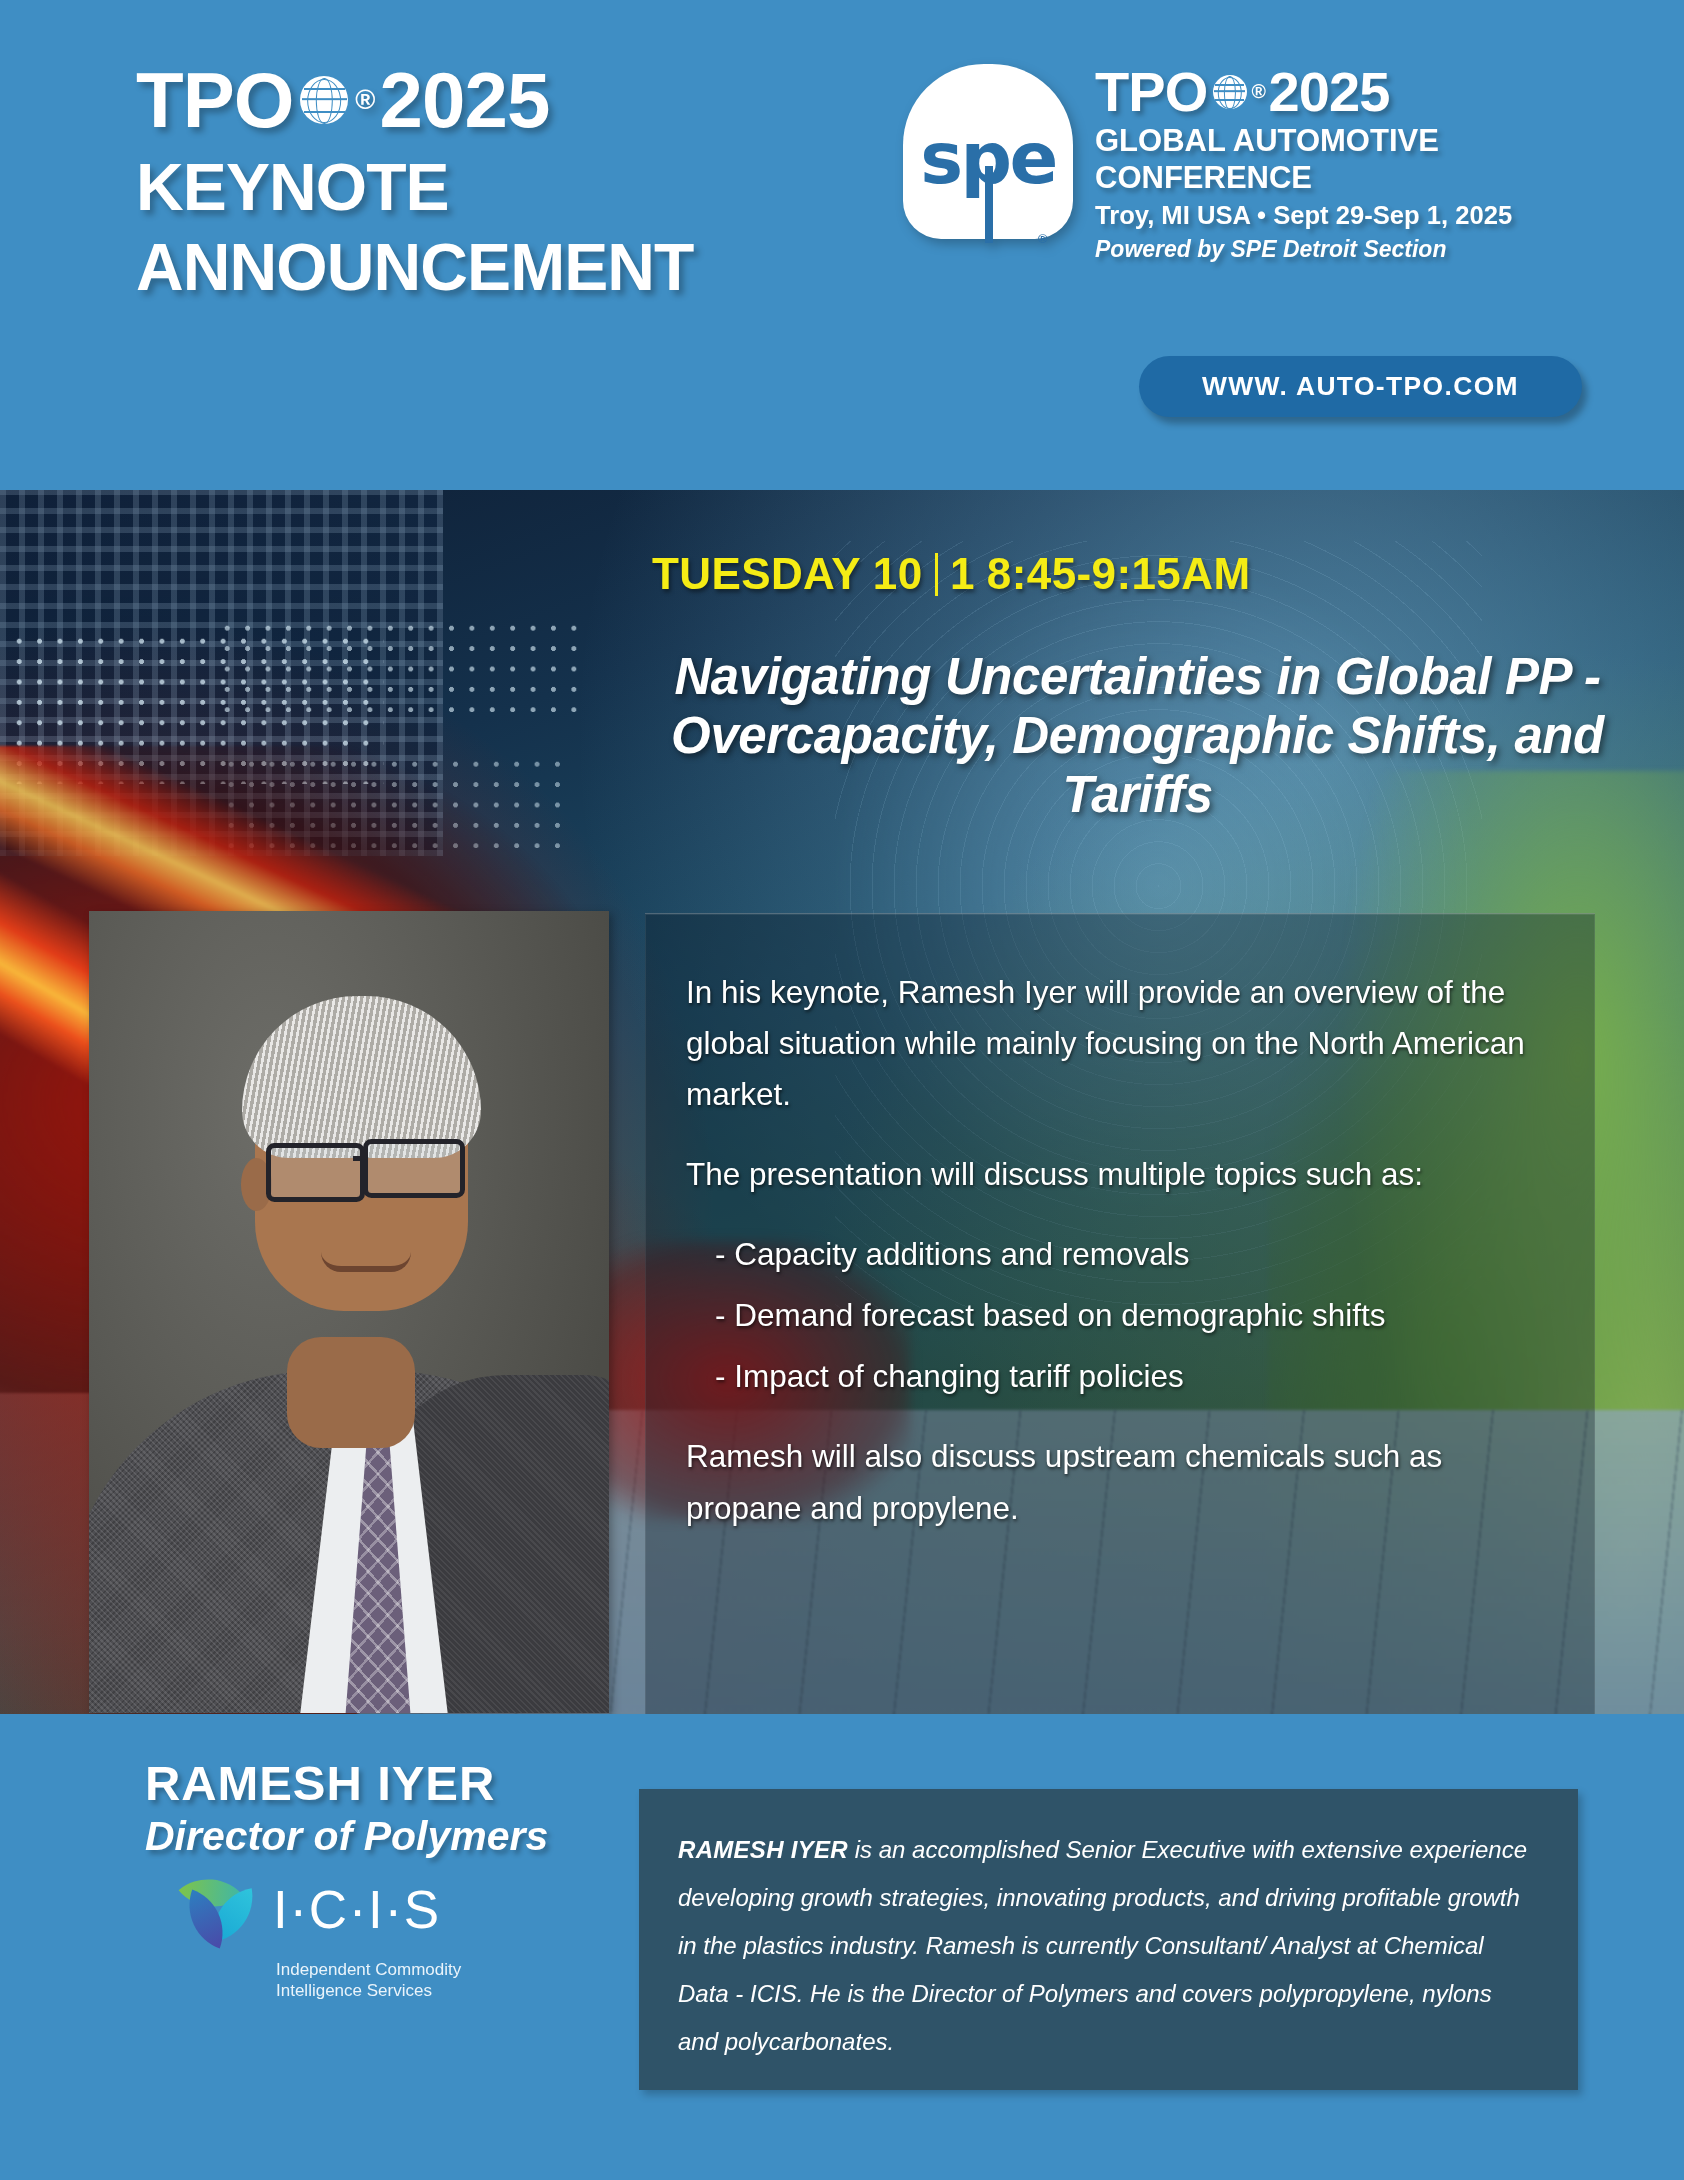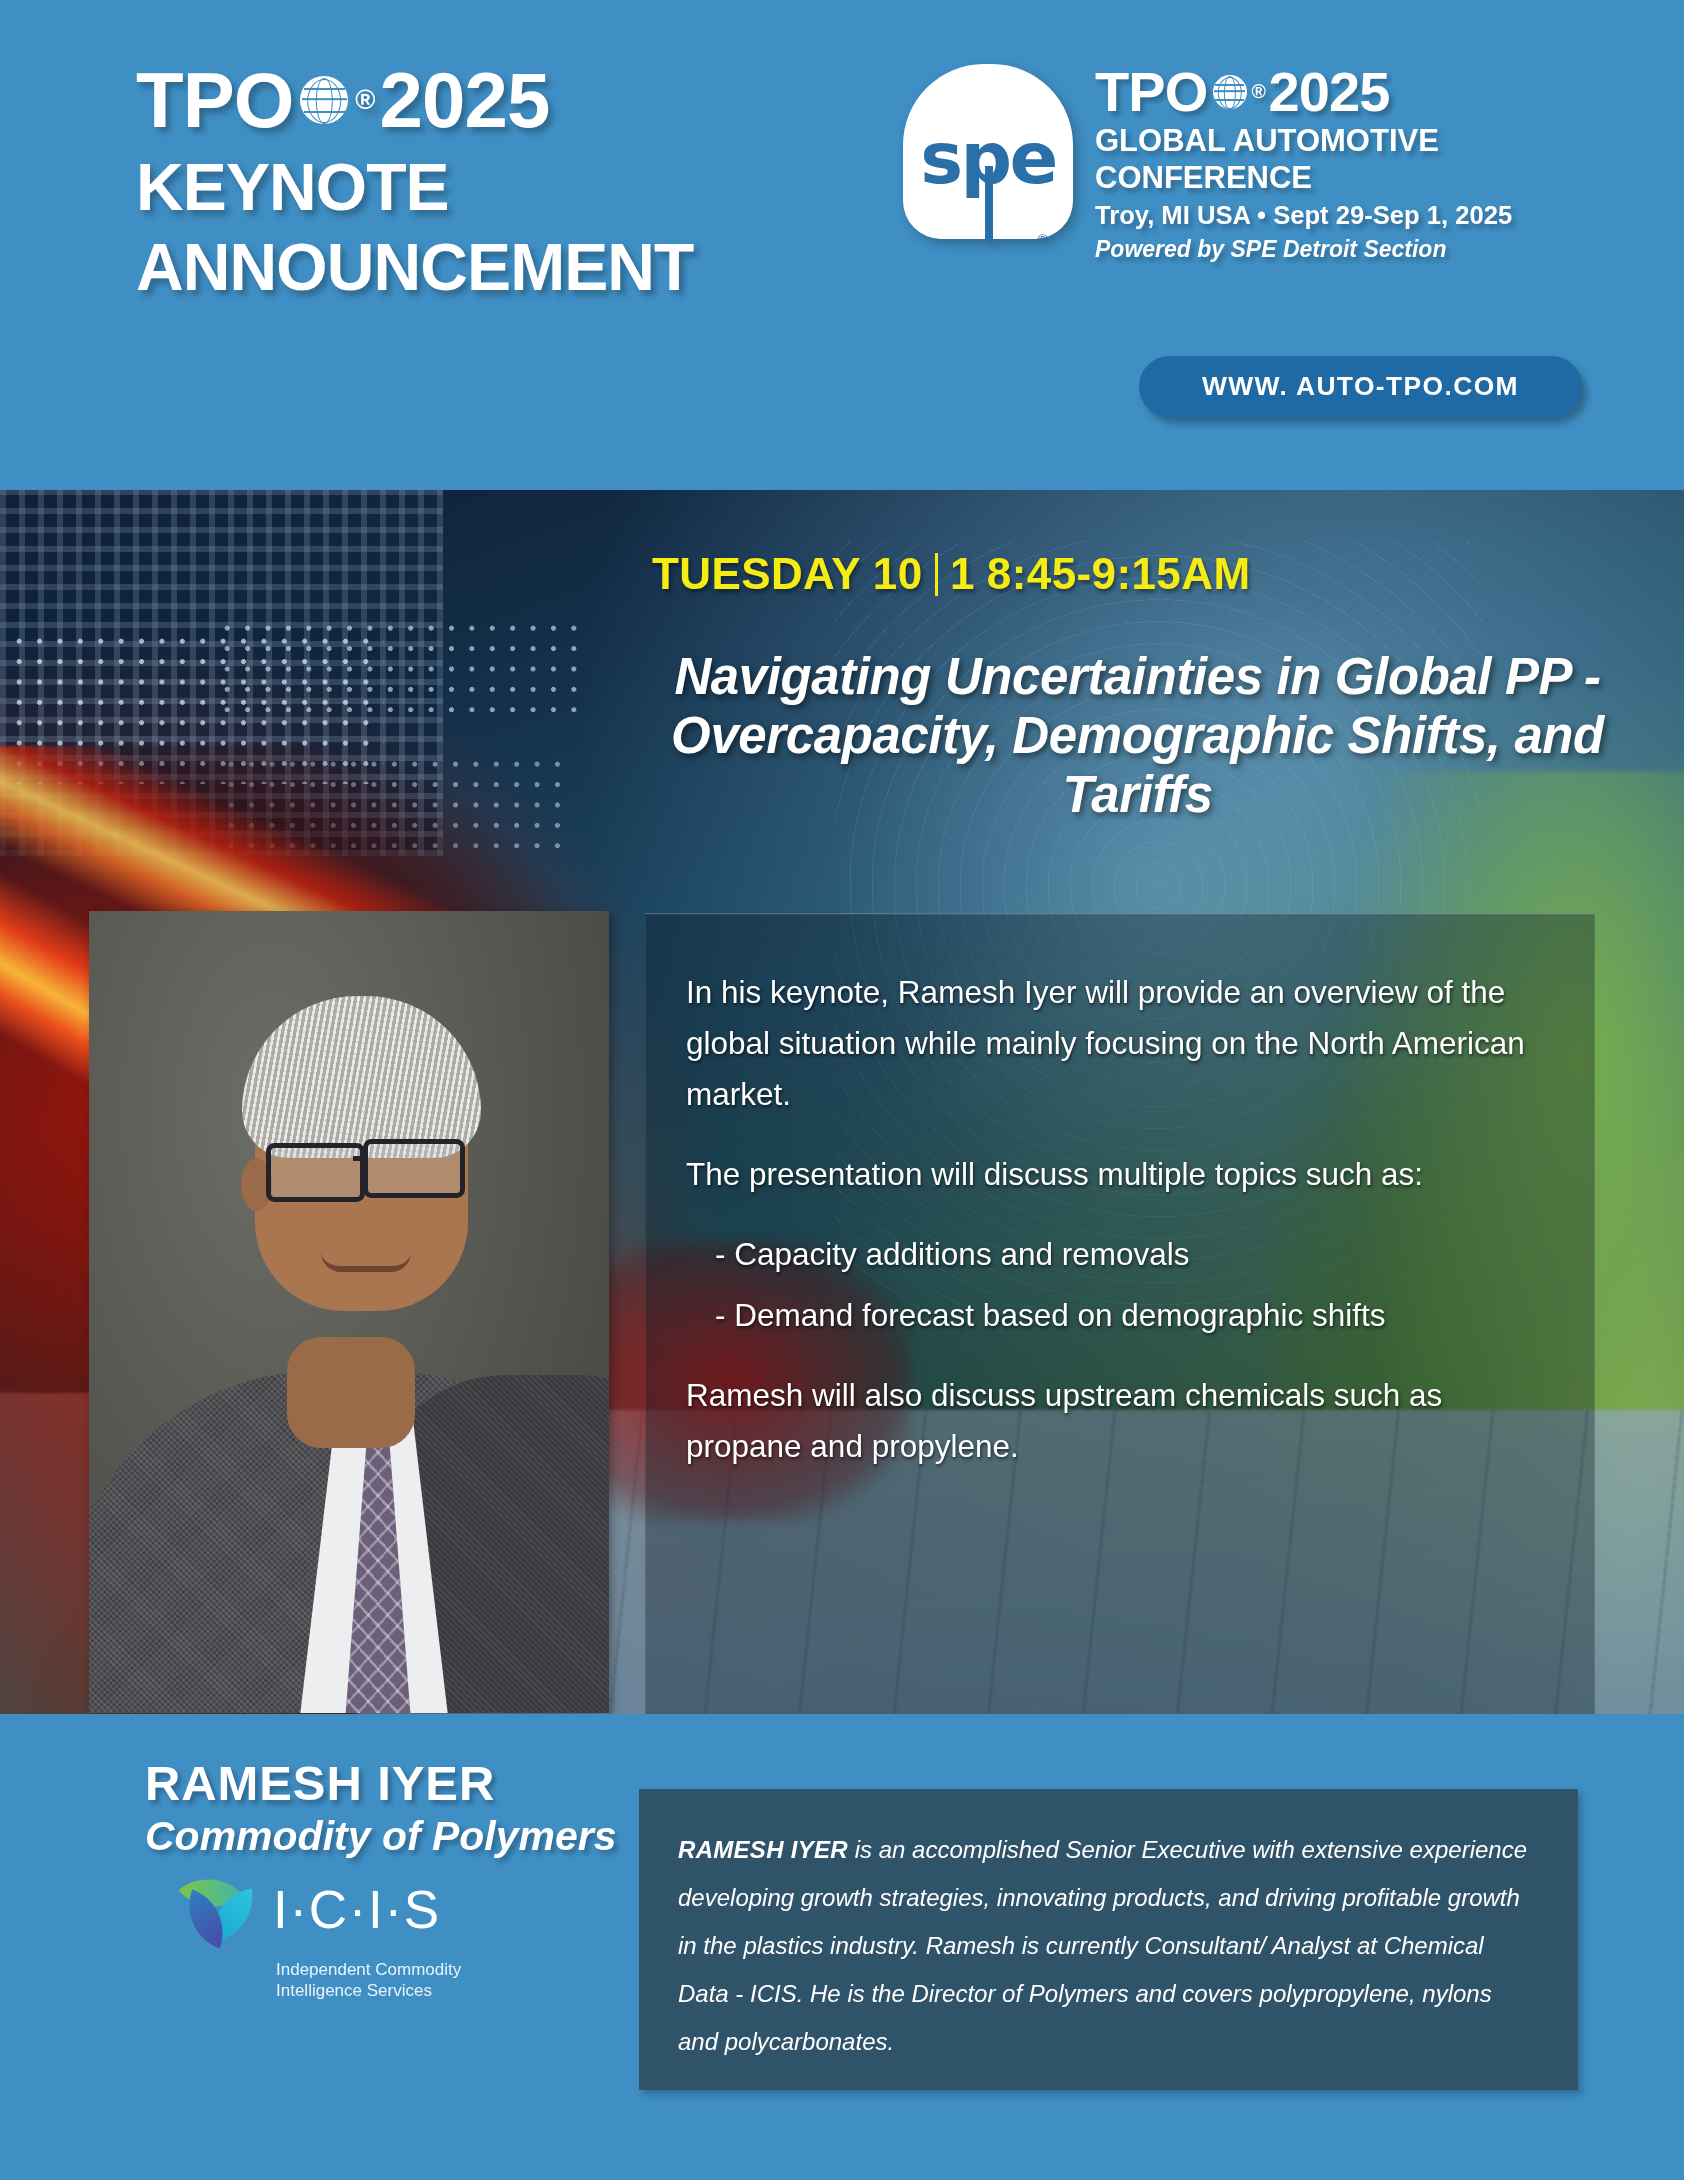--- a/index.html
+++ b/index.html
@@ -260,29 +260,30 @@
     <div class="p-mouth"></div>
   </div>
 
   <div class="desc">
     <div class="desc-inner">
       <p>In his keynote, Ramesh Iyer will provide an overview of the global situation while mainly focusing on the North American market.</p>
       <p>The presentation will discuss multiple topics such as:</p>
       <ul>
         <li>- Capacity additions and removals</li>
         <li>- Demand forecast based on demographic shifts</li>
+        <li>- Impact of changing tariff policies</li>
       </ul>
       <p>Ramesh will also discuss upstream chemicals such as propane and propylene.</p>
     </div>
   </div>
 
   <div class="footer"></div>
 
   <div class="sp-name">RAMESH IYER</div>
-  <div class="sp-role">Commodity of Polymers</div>
+  <div class="sp-role">Director of Polymers</div>
 
   <div class="icis">
     <div class="icis-mark">
       <span class="petal g"></span>
       <span class="petal c"></span>
       <span class="petal p"></span>
     </div>
     <div class="icis-word">I·C·I·S</div>
   </div>
   <div class="icis-sub">

